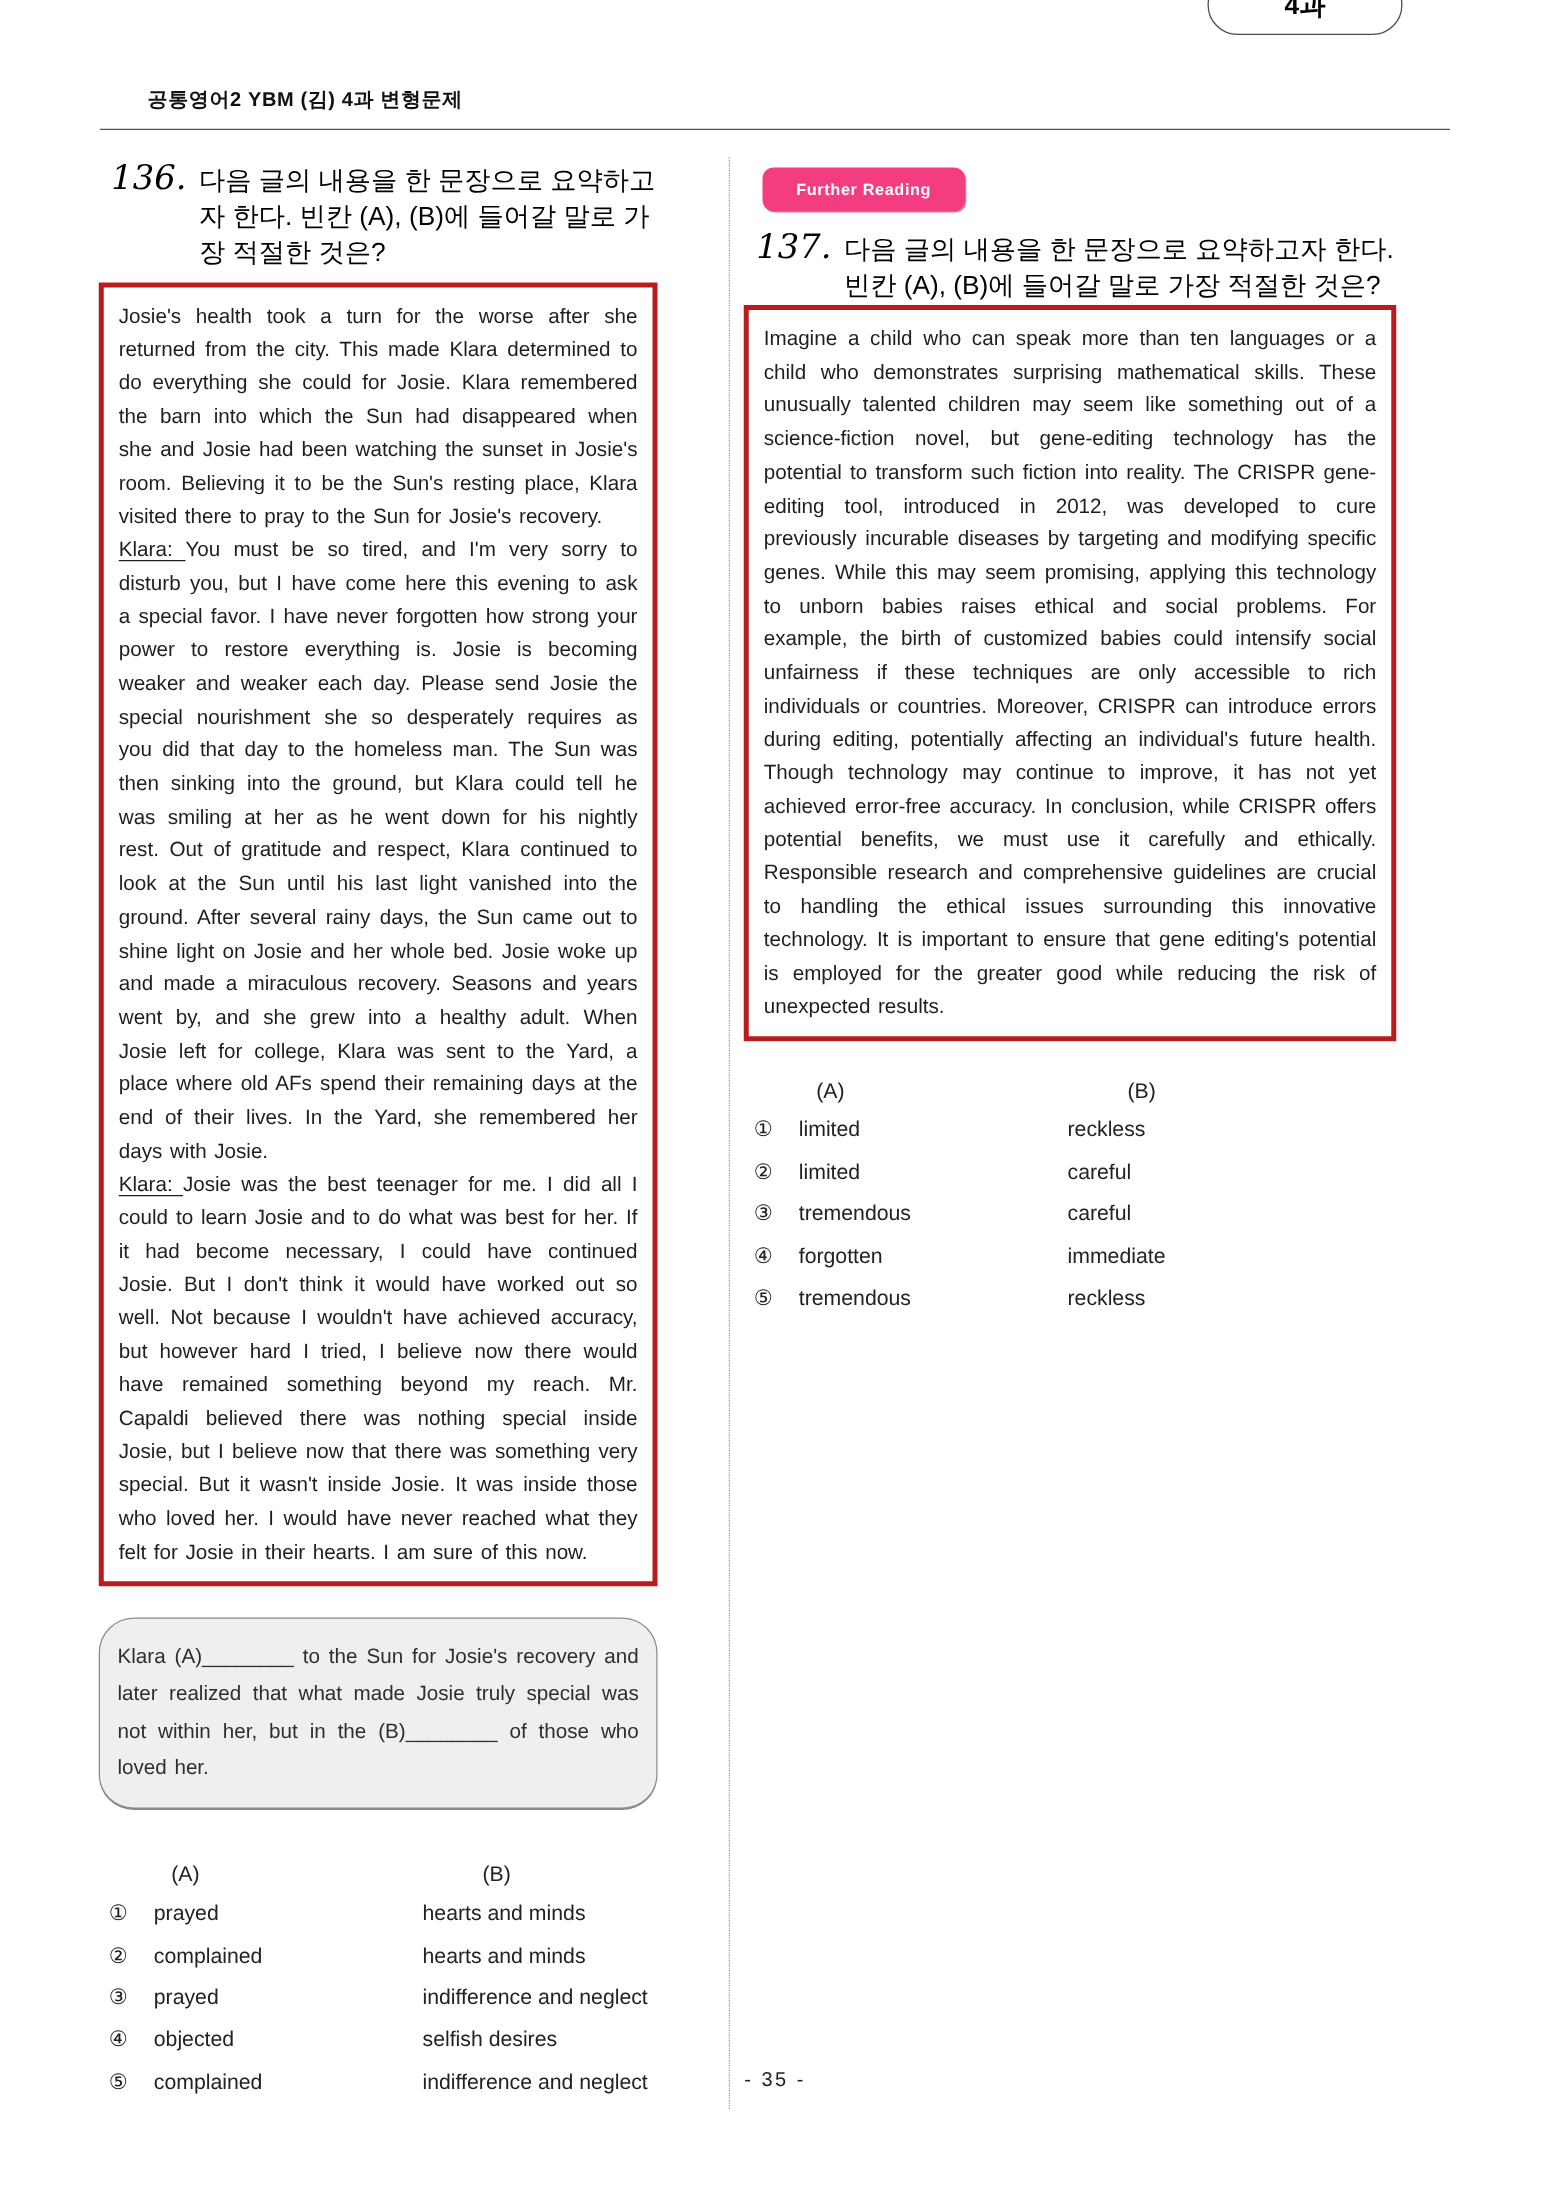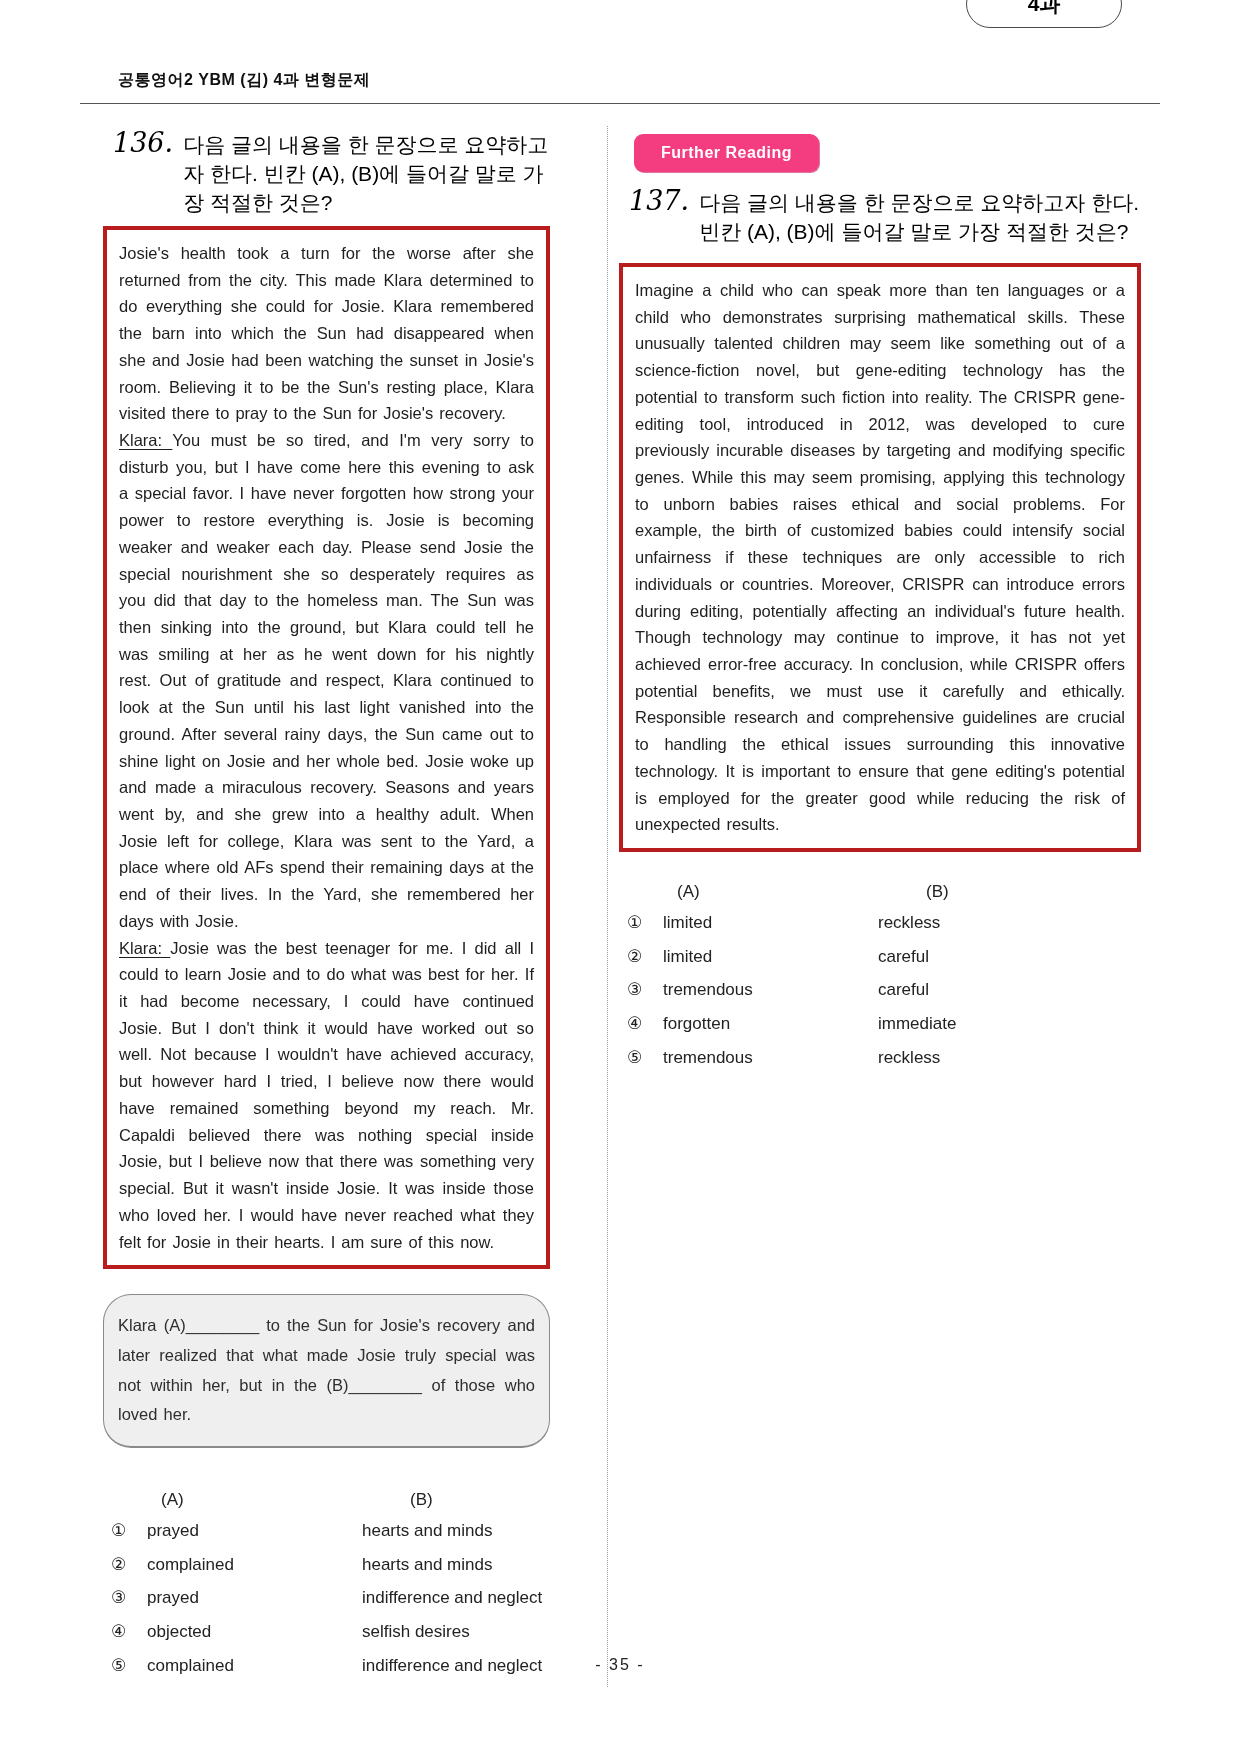--- a/index.html
+++ b/index.html
@@ -32,21 +32,21 @@
     min-width:156px; height:48px;
     border:1.5px solid #4a4a4a;
     border-radius:26px;
     display:flex; align-items:center; justify-content:center;
     font-size:21px; font-weight:700; color:#000;
     background:#fff;
   }
 
   
   .columns { display:flex; align-items:stretch; margin-top:22px; }
-  .col-left  { width:463px; margin-left:87px; margin-right:57px;padding-left:16px; }
+  .col-left  { width:463px; margin-left:63px; margin-right:57px;padding-left:16px; }
   .col-divider { border-left:1px dotted #999; }
   .col-right { width:522px; margin-left:11px; }
 
   
   .q-head { display:flex; align-items:flex-start; margin-bottom:8px; }
   .q-num {
     font-family:"DejaVu Serif","Liberation Serif",serif;
     font-style:italic;
     font-size:27px; line-height:1.1;
     padding:0 10px 0 10px;
@@ -102,29 +102,29 @@
     margin-bottom:9px;
     line-height:1.45;
   }
 
   
   .fr-badge {
     display:inline-block;
     margin:8px 0 14px 15px;
     background:#f33d80;
     color:#fff;
-    font-size:16px; font-weight:700;
+    font-size:13px; font-weight:700;
     letter-spacing:0.5px;
     padding:10px 27px;
     border-radius:9px;
     box-shadow:1px 1px 0 #d8779e;
     text-align:center;
   }
   .col-left .q-head { margin-top:2px; }
-  .col-right .q-head { margin-bottom:16px; }
+  .col-right .q-head { margin-bottom:0; }
 
   
   .footer {
     position:absolute; left:0; right:0; bottom:78px;
     text-align:center;
     font-size:16px; color:#222;
     letter-spacing:2px;
   }
 </style>
 </head>

